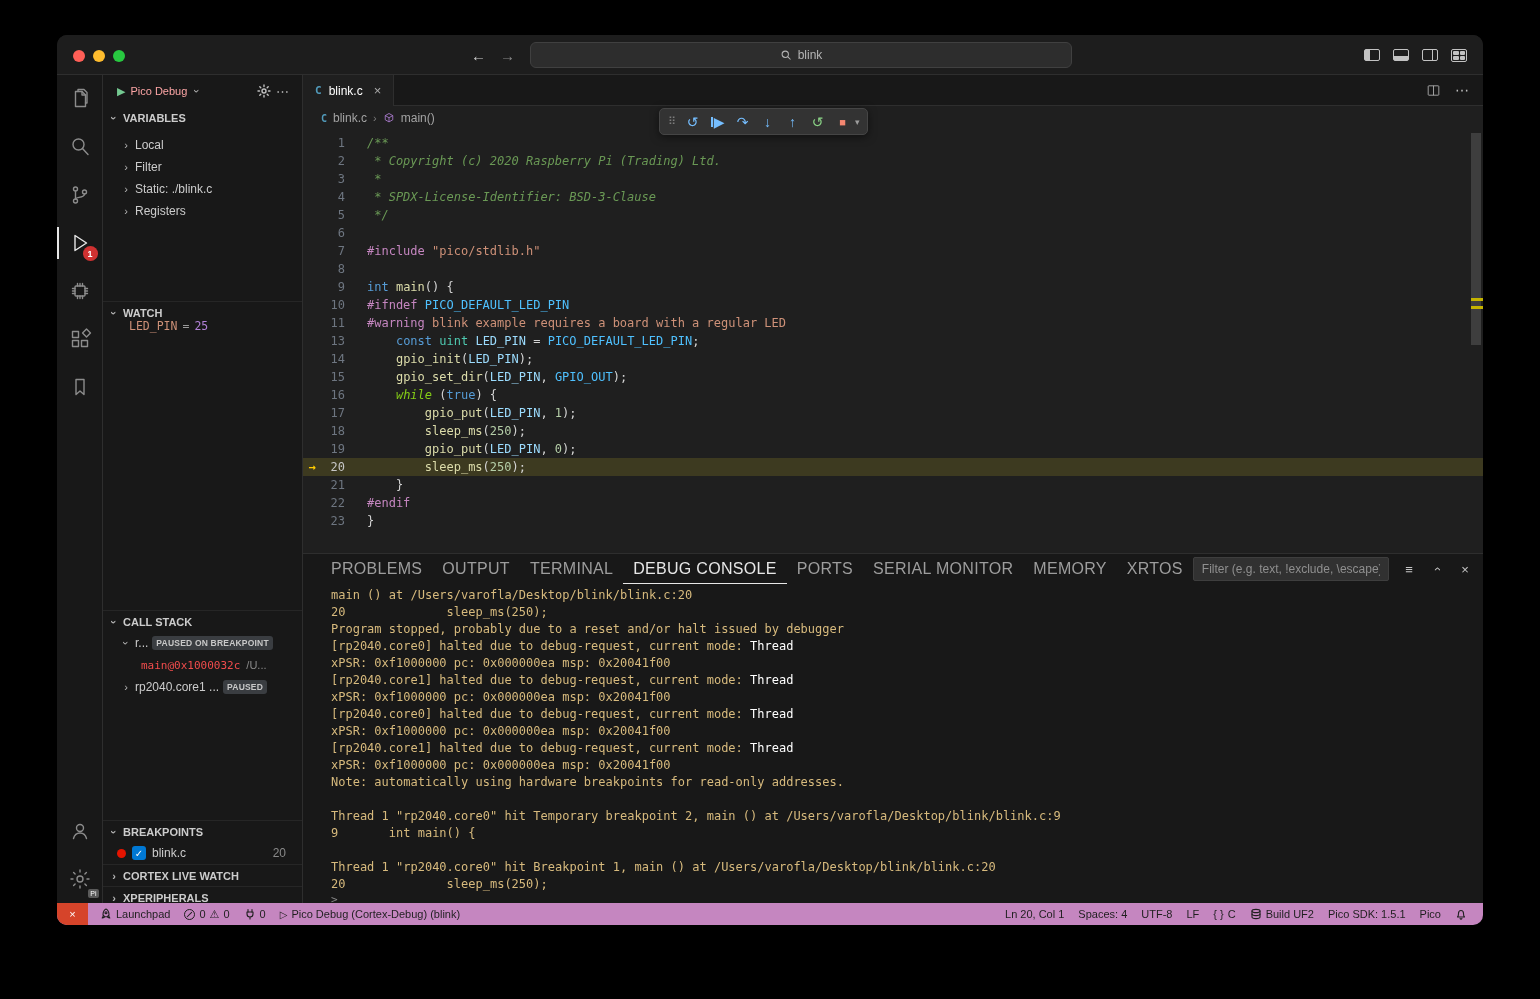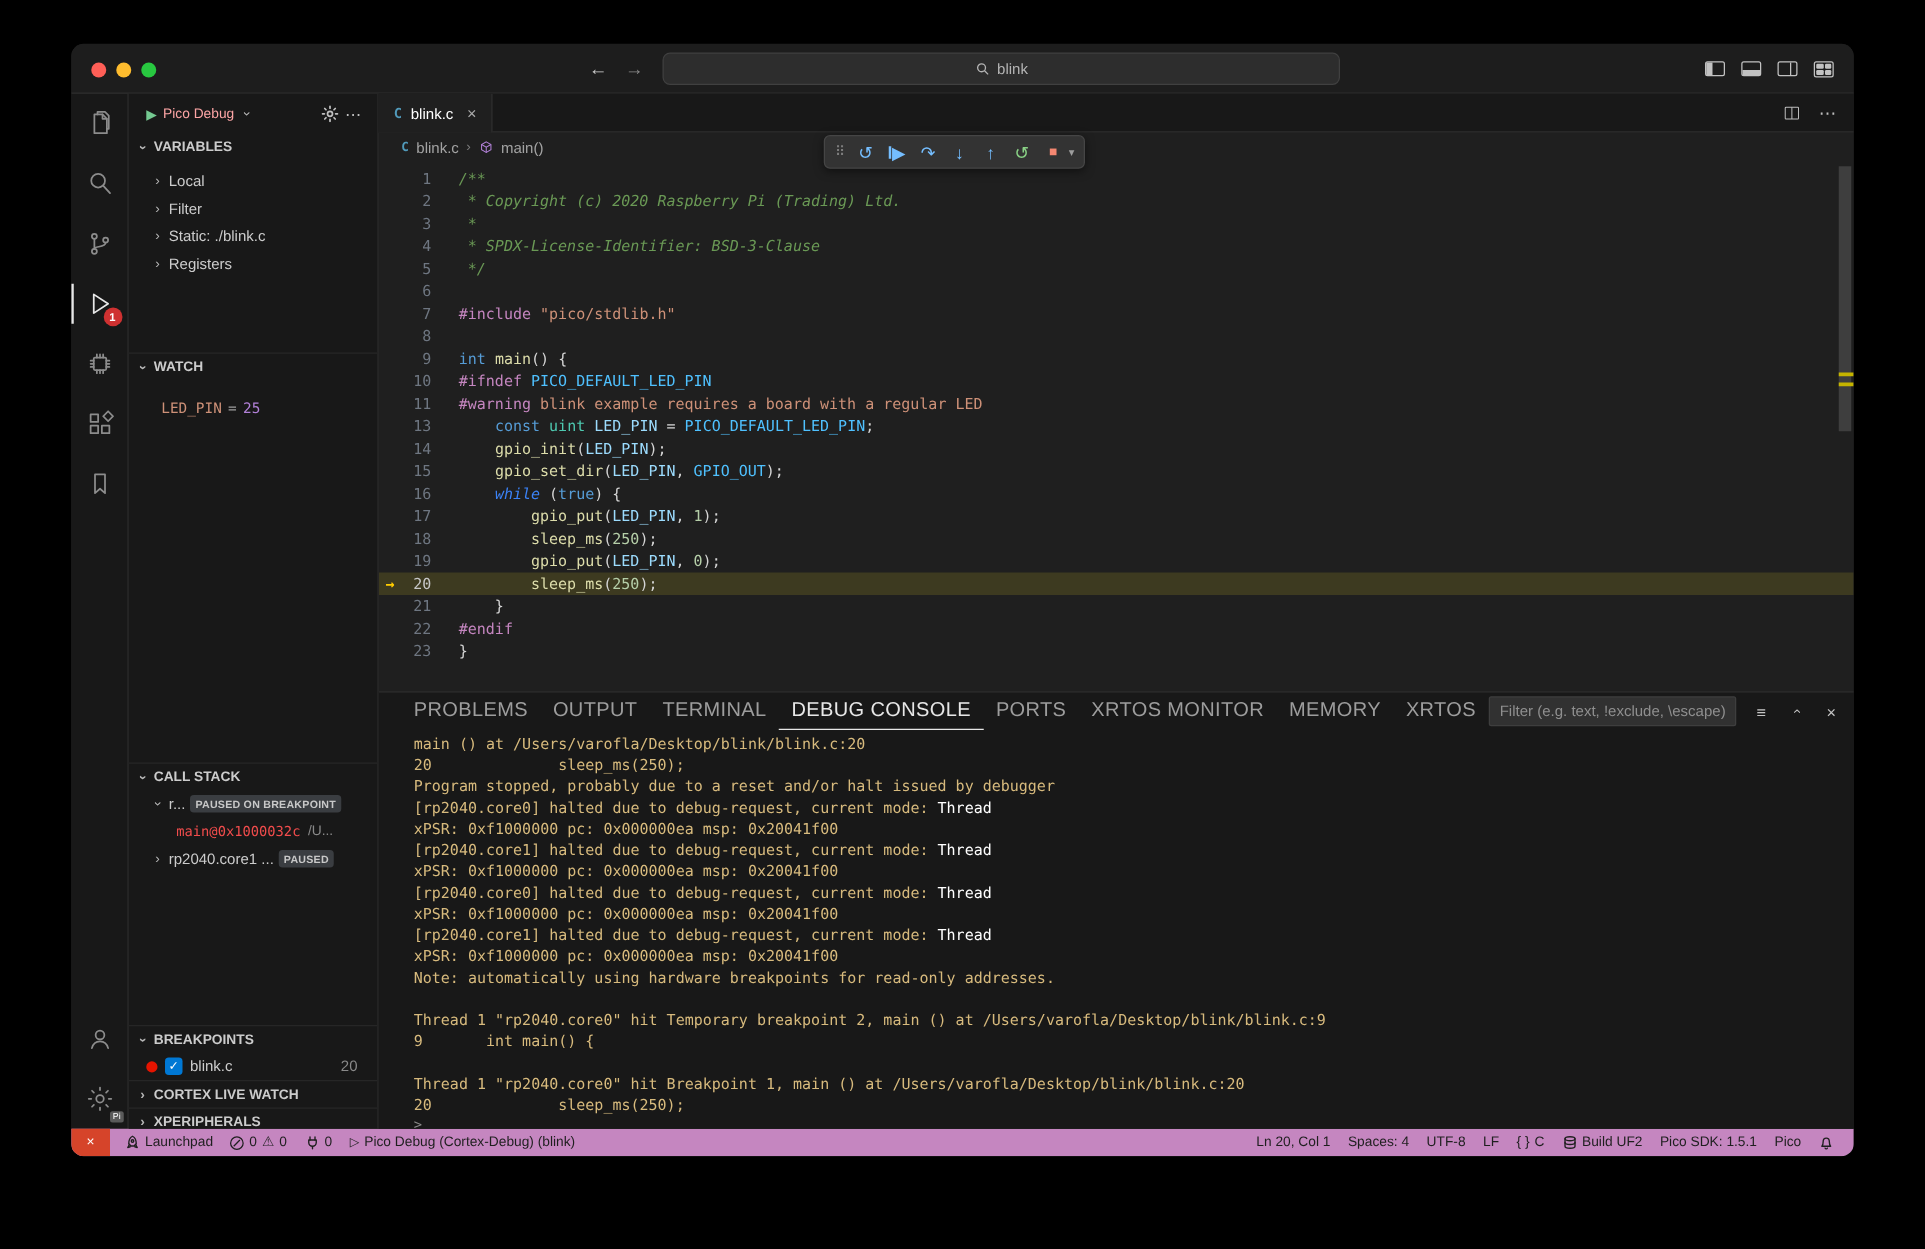--- a/index.html
+++ b/index.html
@@ -85,21 +85,21 @@
   .cl.cur{background:#3d3a20;}
   .clm{width:18px;text-align:center;flex:0 0 auto;}
   .dbga{color:#ffcc00;font-weight:bold;font-size:12px;}
   .cln{width:24px;text-align:right;color:#6e7681;flex:0 0 auto;user-select:none;}
   .cl.cur .cln{color:#c6c6c6;}
   .clc{padding-left:22px;}
   .tk-cm{color:#6a9955;font-style:italic;}
   .tk-pp{color:#c586c0;}
   .tk-str{color:#ce9178;}
   .tk-kw{color:#569cd6;}
-  .tk-ctl{color:#3b82f6;font-style:italic;}
+  .tk-ctl{color:#84cc16;font-style:italic;}
   .tk-type{color:#4ec9b0;}
   .tk-fn{color:#dcdcaa;}
   .tk-var{color:#9cdcfe;}
   .tk-mac{color:#4fc1ff;}
   .tk-num{color:#b5cea8;}
   .tk-pl{color:#d4d4d4;}
   .scroll-thumb{position:absolute;right:2px;top:3px;width:10px;height:212px;background:rgba(121,121,121,.35);cursor:pointer;}
   .ovr-mark{position:absolute;right:0;width:12px;height:3px;background:#c5b400;}
 
   
@@ -261,21 +261,21 @@
           <div class="tree-row">
             <span class="chev">›</span>
             <span>Static: ./blink.c</span>
           </div>
           <div class="tree-row">
             <span class="chev">›</span>
             <span>Registers</span>
           </div>
         </div>
 
-      <div class="sect" style="top:207px;">
+      <div class="sect" style="top:226px;">
         <span class="chev down">›</span>
         <span>WATCH</span>
       </div>
       <div class="tree-row" style="top:240px;padding-left:26px;gap:5px;">
         <span class="watch-name">LED_PIN</span>
         <span class="watch-eq">=</span>
         <span class="watch-val">25</span>
       </div>
 
       <div class="sect" style="top:535px;">
@@ -402,21 +402,21 @@
         <div class="ovr-mark" style="top:176px;"></div>
       </div>
 
       <div class="panel">
         <div class="ptabs">
           <span class="ptab">PROBLEMS</span>
             <span class="ptab">OUTPUT</span>
             <span class="ptab">TERMINAL</span>
             <span class="ptab active">DEBUG CONSOLE</span>
             <span class="ptab">PORTS</span>
-            <span class="ptab">XRTOS MONITOR</span>
+            <span class="ptab">SERIAL MONITOR</span>
             <span class="ptab">MEMORY</span>
             <span class="ptab">XRTOS</span>
           <input class="pfilter" placeholder="Filter (e.g. text, !exclude, \escape)" style="">
           <div class="picons">
             <span class="picon">≡</span>
             <span class="picon up">›</span>
             <span class="picon">×</span>
           </div>
         </div>
         <div class="pcontent">

